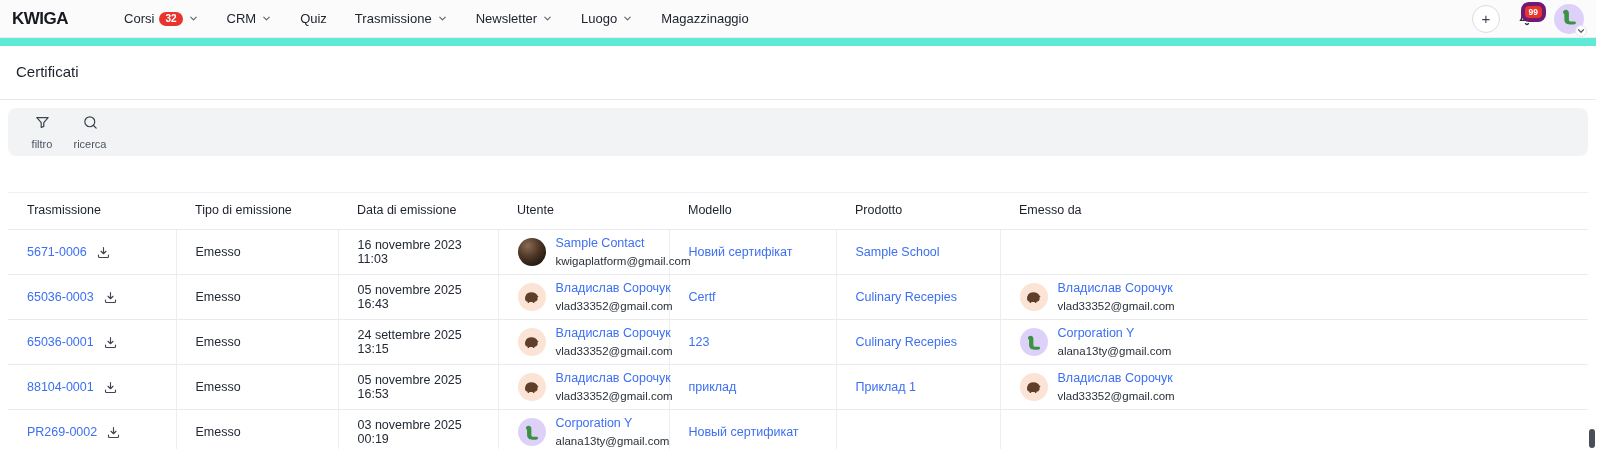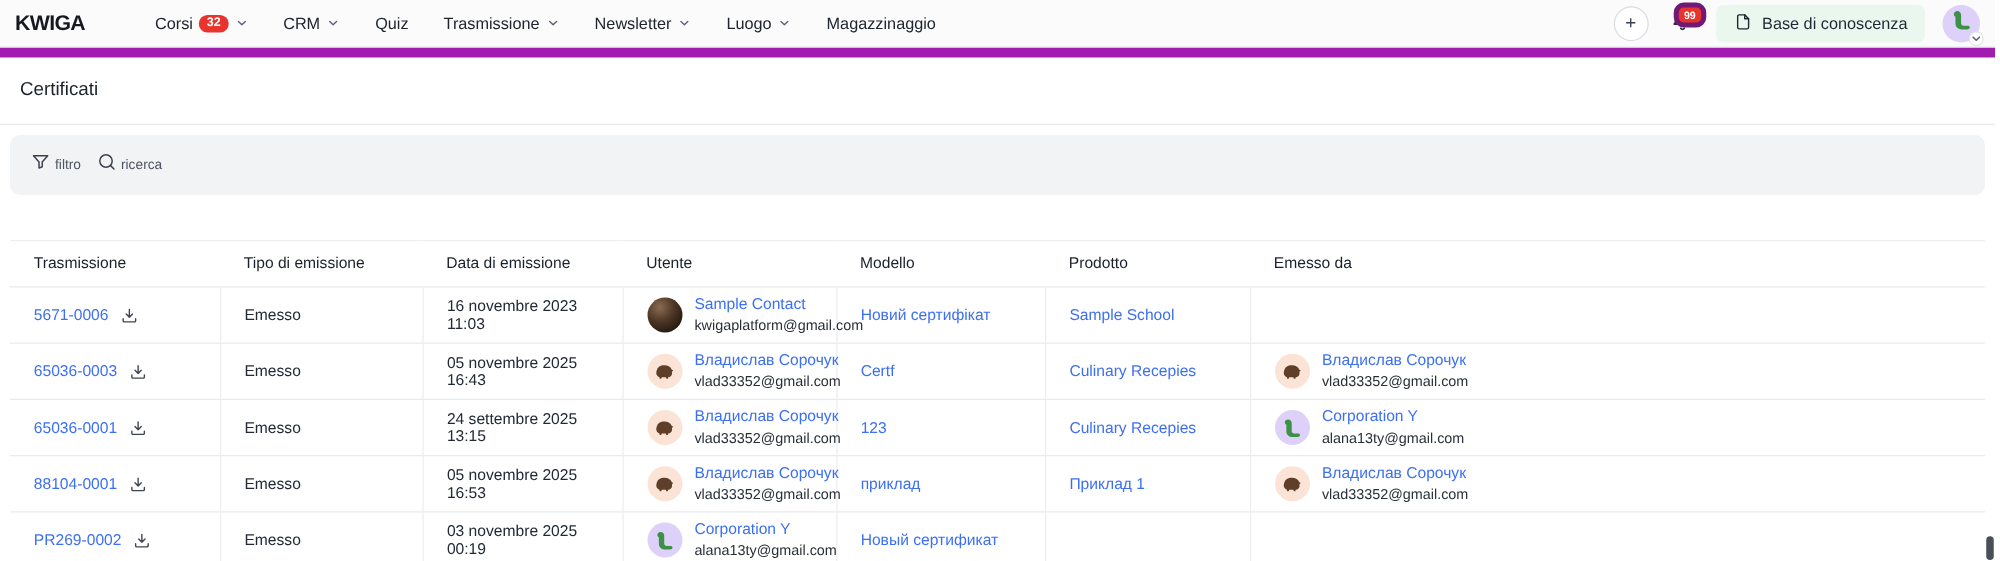--- a/index.html
+++ b/index.html
@@ -1,18 +1,18 @@
 <!DOCTYPE html>
 <html><head>
 <meta charset="utf-8">
 <style>
   * { margin:0; padding:0; box-sizing:border-box; }
   html,body { width:1600px; height:449px; overflow:hidden; background:#fff;
     font-family:"Liberation Sans","DejaVu Sans",sans-serif; color:#232a35; }
-  .stage { position:relative; width:1596px; height:449px; background:#a21caf; }
+  .stage { position:relative; width:1596px; height:449px; background:#5eead4; }
 
   
   .topbar { height:38px; background:#fbfbfc; border-bottom:1px solid #ebedf0;
     display:flex; align-items:center; padding:0 12px; }
   .logo { font-size:17px; font-weight:800; letter-spacing:-0.5px; color:#16191f; margin-right:56px; }
   .nav { display:flex; align-items:center; gap:28px; }
   .nav-item { display:flex; align-items:center; gap:5px; font-size:13px; color:#20252e; cursor:pointer; white-space:nowrap; }
   .badge-red { background:#e8342c; color:#fff; font-size:10px; font-weight:700;
     border-radius:9px; padding:2px 6px; line-height:1; }
   .chev svg { display:block; }
@@ -30,21 +30,21 @@
   .avatar-chev { position:absolute; right:-3px; bottom:-3px; width:12px; height:12px; border-radius:50%;
     background:#fff; border:1px solid #e3e5ea; display:flex; align-items:center; justify-content:center; }
 
   
   .content { margin-top:8px; background:#fff; }
   .page-head { padding:17px 16px 19px; border-bottom:1px solid #e7e9ed; }
   .page-title { font-size:15px; font-weight:500; color:#1c222c; }
 
   .toolbar { margin:8px; background:#f2f3f5; border-radius:8px; height:48px;
     display:flex; align-items:center; padding:0 10px; }
-  .tool-btn { display:flex; flex-direction:row; align-items:center; justify-content:center;
+  .tool-btn { display:flex; flex-direction:column; align-items:center; justify-content:center;
     gap:3px; min-width:48px; padding:4px 6px; cursor:pointer; color:#3c434f; }
   .tool-btn .lbl { font-size:11px; color:#4d5562; }
   .toolbar-right { margin-left:auto; display:flex; align-items:center; gap:8px; }
 
   
   .table-wrap { padding:28px 8px 0; background:#fff; }
   table { width:100%; border-collapse:collapse; table-layout:fixed; }
   col.c1{width:168px} col.c2{width:162px} col.c3{width:160px} col.c4{width:171px}
   col.c5{width:167px} col.c6{width:164px} col.c7{width:auto}
   thead th { text-align:left; font-size:12.5px; font-weight:500; color:#1b212c;
@@ -129,29 +129,20 @@
       </div>
       <div class="bell-wrap">
         <span>
           <svg width="20" height="20" viewBox="0 0 24 24" fill="none" stroke="#2c323d" stroke-width="1.7" stroke-linecap="round" stroke-linejoin="round">
               <path d="M18 8a6 6 0 0 0-12 0c0 7-2 8-2 8h16s-2-1-2-8"></path>
               <path d="M13.7 20a2 2 0 0 1-3.4 0"></path>
             </svg>
         </span>
         <span class="bell-badge">99</span>
       </div>
-      <button class="kb-btn">
-        <span>
-          <svg width="15" height="15" viewBox="0 0 24 24" fill="none" stroke="#1f2733" stroke-width="1.8" stroke-linecap="round" stroke-linejoin="round">
-              <path d="M14 3H7a2 2 0 0 0-2 2v14a2 2 0 0 0 2 2h10a2 2 0 0 0 2-2V8z"></path>
-              <path d="M14 3v5h5"></path>
-            </svg>
-        </span>
-        <span>Base di conoscenza</span>
-      </button>
       <div class="avatar-top">
         <span>
           <svg viewBox="0 0 32 32">
               <path fill="#3d9144" d="M11 4.5c-2.5 0-4.5 1.8-4.5 4 0 1.3.8 2.4 2 3.1l.1 8.9c0 4.6 3.6 7.5 8.6 7.5h6.3c2 0 3.5-1.1 3.5-2.7 0-1.3-1.1-2.1-2.9-2.1h-4.9c-2.1 0-3.4-1.3-3.4-3.4V9.6c0-2.9-2.1-5.1-4.8-5.1z"></path>
             </svg>
         </span>
         <span class="avatar-chev">
           <svg width="8" height="8" viewBox="0 0 24 24" fill="none" stroke="#5a6170" stroke-width="3" stroke-linecap="round" stroke-linejoin="round">
               <path d="M6 9l6 6 6-6"></path>
             </svg>

